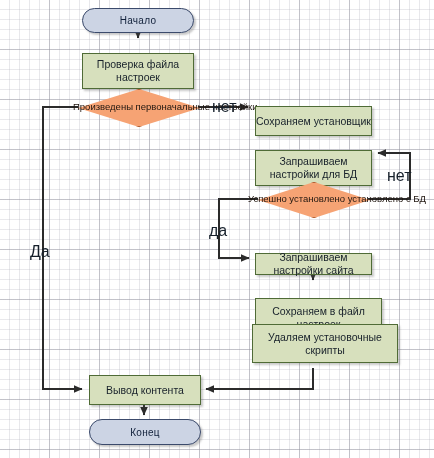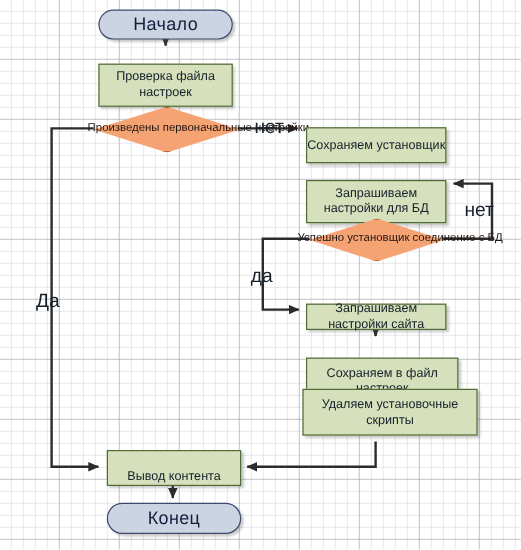--- a/index.html
+++ b/index.html
@@ -30,21 +30,21 @@
     font-size:10.5px;
     line-height:13px;
     box-shadow:2px 2px 2px rgba(80,80,80,.30);
     margin-top:14px;
   }
   .terminal{
     background:#ccd4e4;
     border:1.4px solid #3b4a6b;
     border-radius:999px;
     color:#11203a;
-    font-size:15px;
+    font-size:10px;
     letter-spacing:.3px;
     box-shadow:2px 2px 2px rgba(80,80,80,.30);
   }
   .decision{background:transparent;}
   .decision .dshape{
     position:absolute;left:0;top:0;width:100%;height:100%;
     background:#f6a374;
     border:1.4px solid #a8552a;
     -webkit-clip-path:polygon(50% 0,100% 50%,50% 100%,0 50%);
     clip-path:polygon(50% 0,100% 50%,50% 100%,0 50%);
@@ -116,36 +116,36 @@
   <div class="node process" style="left:255px;top:92px;width:117px;height:30px;">
     <span>Сохраняем установщик</span>
   </div>
 
   <div class="node process" style="left:255px;top:136px;width:117px;height:36px;">
     <span>Запрашиваем настройки для БД</span>
   </div>
 
   <div class="node decision" style="left:258px;top:182px;width:110px;height:34px;">
     <span class="dshape"></span>
-    <span class="dtext">Успешно установщик соединение с БД</span>
+    <span class="dtext">Успешно установлено установлено с БД</span>
   </div>
 
   <div class="node process" style="left:255px;top:239px;width:117px;height:22px;">
     <span>Запрашиваем настройки сайта</span>
   </div>
 
   <div class="node process" style="left:255px;top:284px;width:127px;height:39px;">
     <span>Сохраняем в файл настроек</span>
   </div>
 
   <div class="node process" style="left:252px;top:310px;width:146px;height:39px;">
     <span>Удаляем установочные скрипты</span>
   </div>
 
-  <div class="node process" style="left:89px;top:361px;width:112px;height:30px;align-items:flex-end;">
+  <div class="node process" style="left:89px;top:361px;width:112px;height:30px;">
     <span>Вывод контента</span>
   </div>
 
   <div class="node terminal" style="left:89px;top:419px;width:112px;height:26px;">
     <span>Конец</span>
   </div>
 
   <div class="edge-label" style="left:212px;top:98px;">нет</div>
   <div class="edge-label" style="left:30px;top:243px;">Да</div>
   <div class="edge-label" style="left:387px;top:167px;">нет</div>

